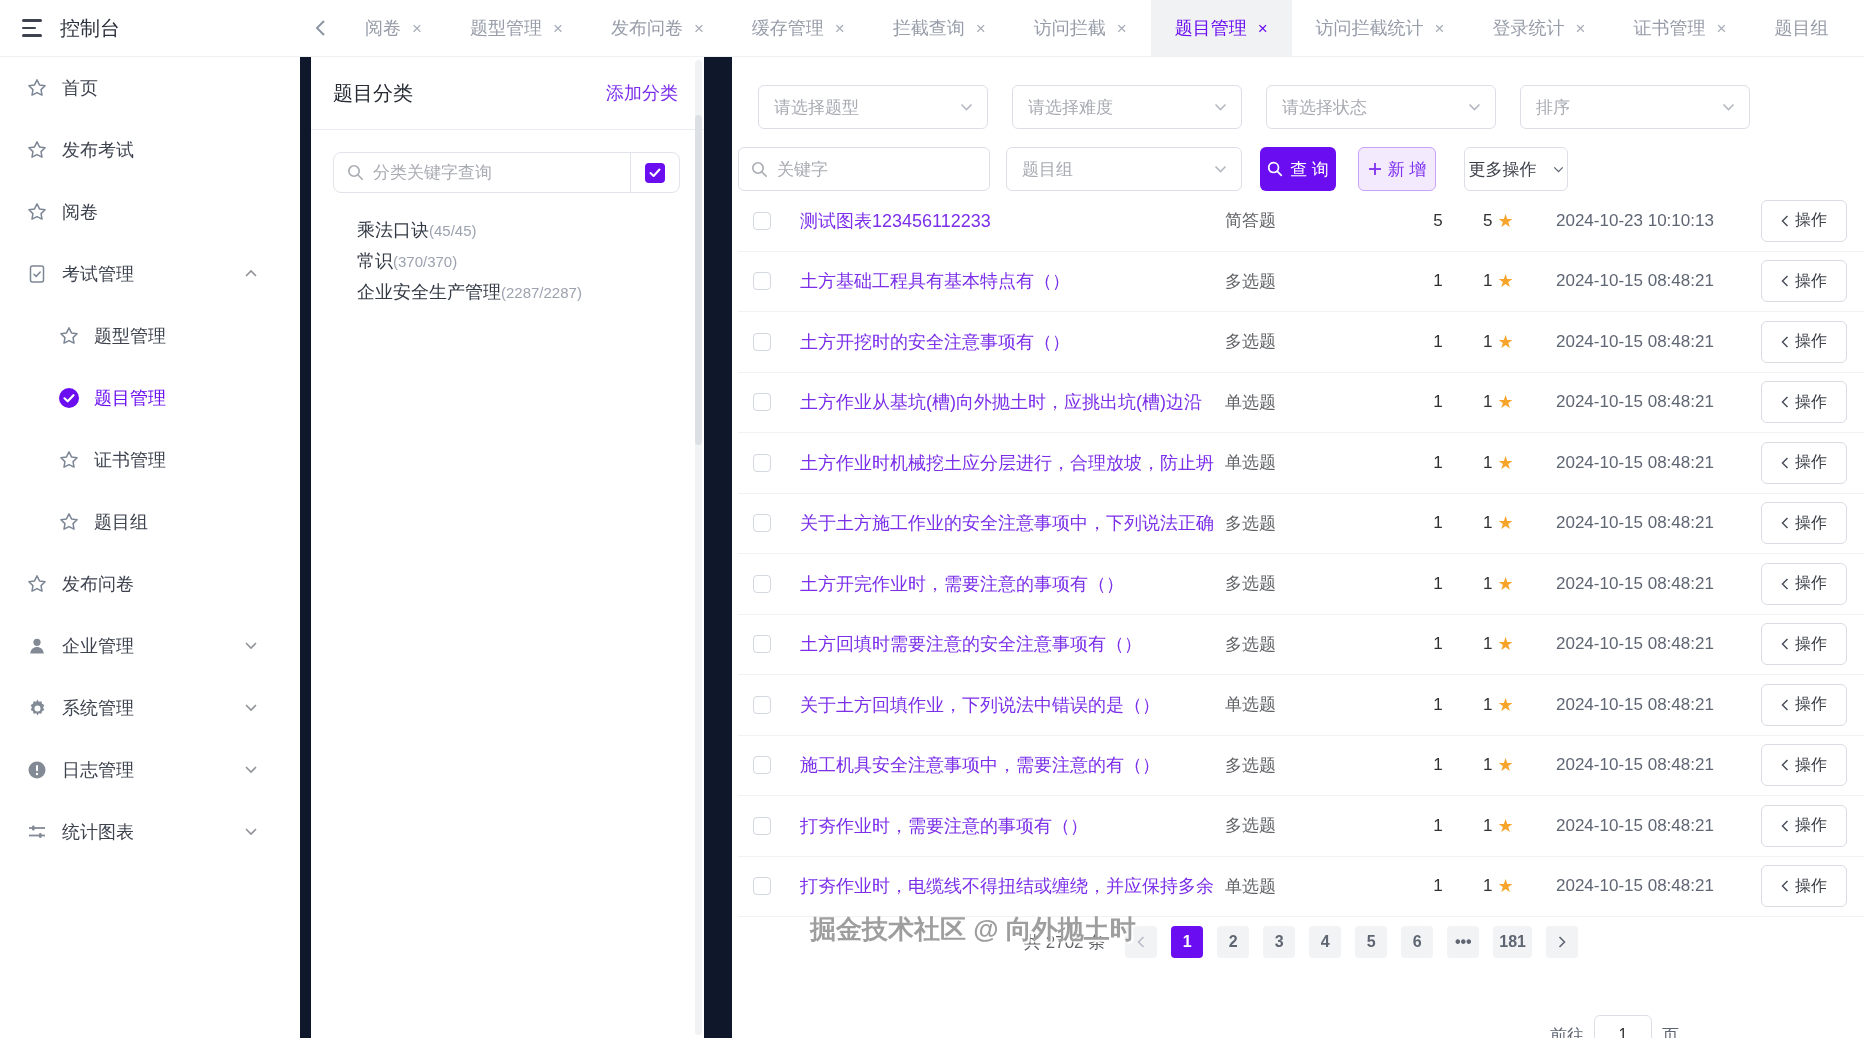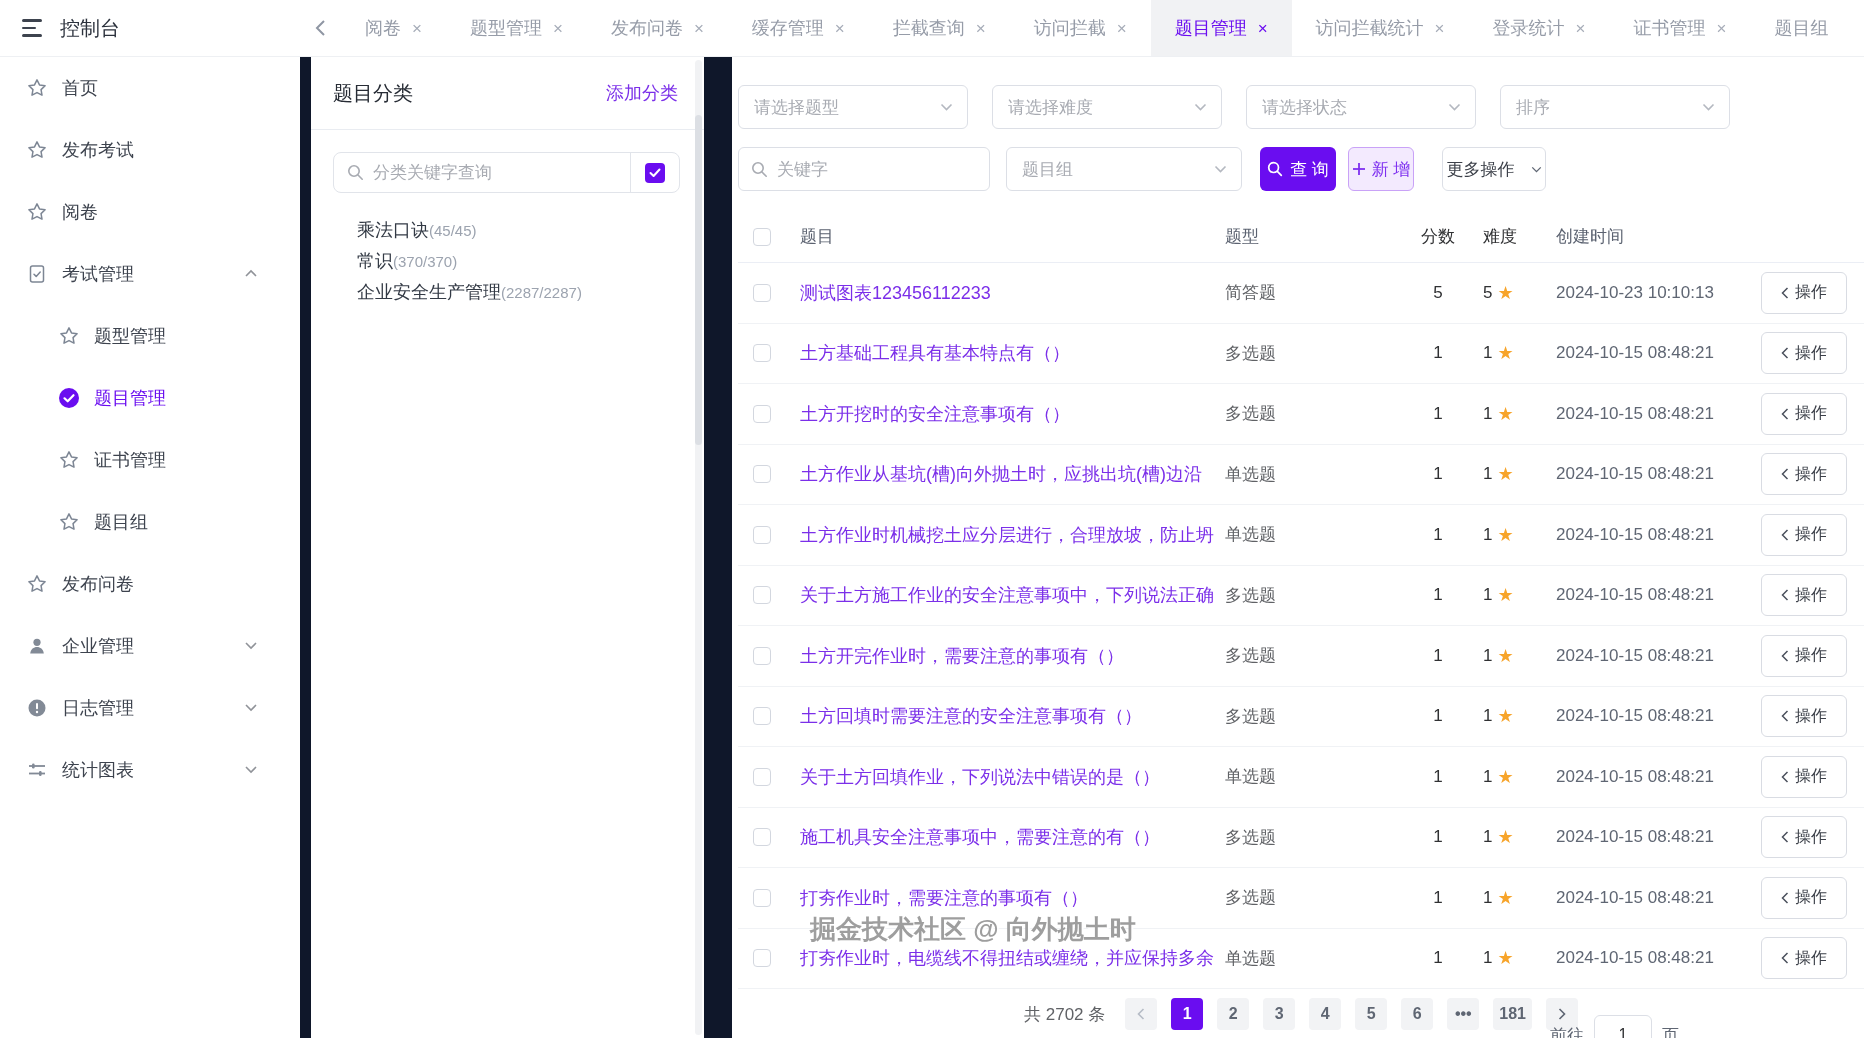--- a/index.html
+++ b/index.html
@@ -40,29 +40,29 @@
   .ckbox { width:20px; height:20px; border-radius:4px; background:#6a0df0; display:flex; align-items:center; justify-content:center; }
   .cat-list { margin-top:22px; }
   .cat-item { padding-left:46px; line-height:31px; font-size:18px; color:#333a45; cursor:pointer; white-space:nowrap; }
   .cat-item .cnt { font-size:15px; color:#9ca3af; }
   .cat-scroll { position:absolute; top:3px; right:2px; bottom:3px; width:7px; background:#f1f2f4; border-radius:4px; }
   .cat-scroll i { position:absolute; top:55px; left:0; width:7px; height:330px; background:#dcdfe4; border-radius:4px; display:block; }
 
   
   .main { position:absolute; top:57px; left:732px; right:0; bottom:0; background:#fff; padding-left:6px; }
   .frow { display:flex; align-items:center; }
-  .frow1 { margin-top:28px; gap:24px; }
+  .frow1 { margin-top:28px; gap:24px;margin-left:20px; }
   .sel { height:44px; border:1px solid #dcdfe6; border-radius:6px; display:flex; align-items:center; justify-content:space-between; padding:0 14px 0 15px; font-size:17px; color:#a8abb2; background:#fff; cursor:pointer; }
   .sel.w1 { width:230px; } .sel.w2 { width:236px; }
   .frow2 { margin-top:18px; }
   .kw { width:252px; height:44px; border:1px solid #dcdfe6; border-radius:6px; display:flex; align-items:center; padding-left:12px; background:#fff; }
   .kw .ph { margin-left:9px; font-size:17px; color:#a8abb2; }
   .btn { height:44px; border-radius:6px; display:inline-flex; align-items:center; justify-content:center; font-size:17px; cursor:pointer; border:1px solid transparent; }
   .btn-query { width:76px; background:#6a0df0; color:#fff; margin-left:18px; gap:7px; }
-  .btn-add { width:66px; background:#f3eafe; border-color:#c9a2f7; color:#7e2ff0; margin-left:12px; gap:6px; }
+  .btn-add { width:78px; background:#f3eafe; border-color:#c9a2f7; color:#7e2ff0; margin-left:22px; gap:6px; }
   .btn-more { width:104px; background:#fff; border-color:#dcdfe6; color:#3c4049; margin-left:28px; gap:16px; }
 
   .grid { display:grid; grid-template-columns:47px 425px 185px 56px 90px 205px 1fr; align-items:center; padding:0 20px 0 15px; }
   .thead { margin-top:20px; height:52px; border-bottom:1px solid #ebeef5; font-size:17px; color:#5b6270; }
   .trow { height:60.5px; border-bottom:1px solid #f0f2f5; }
   .cb { width:18px; height:18px; border:1px solid #d3d7df; border-radius:4px; background:#fff; display:inline-block; cursor:pointer; }
   .ttl { font-size:18px; color:#7b2fe9; white-space:nowrap; overflow:hidden; cursor:pointer; padding-right:14px; }
   .typ { font-size:17px; color:#606266; }
   .scr { font-size:17px; color:#303133; text-align:center; }
   .dif { font-size:17px; color:#303133; padding-left:17px; display:flex; align-items:center; gap:5px; }
@@ -239,20 +239,34 @@
         </span>
       <span>企业管理</span>
       <span class="chev">
           <svg width="14" height="9" viewBox="0 0 14 9">
             <polyline points="2,2 7,7 12,2" fill="none" stroke="#909399" stroke-width="1.6"></polyline>
           </svg>
         </span>
     </div>
     <div class="mi">
       <span class="ic">
+          <svg width="21" height="21" viewBox="0 0 21 21">
+            <path d="M10.5 1.5l1.3 2.3 2.6-.6.6 2.6 2.3 1.3-1.2 2.4 1.2 2.4-2.3 1.3-.6 2.6-2.6-.6-1.3 2.3-1.3-2.3-2.6.6-.6-2.6-2.3-1.3 1.2-2.4-1.2-2.4 2.3-1.3.6-2.6 2.6.6z" fill="#828a96"></path>
+            <circle cx="10.5" cy="10.5" r="3" fill="#fff"></circle>
+          </svg>
+        </span>
+      <span>系统管理</span>
+      <span class="chev">
+          <svg width="14" height="9" viewBox="0 0 14 9">
+            <polyline points="2,2 7,7 12,2" fill="none" stroke="#909399" stroke-width="1.6"></polyline>
+          </svg>
+        </span>
+    </div>
+    <div class="mi">
+      <span class="ic">
           <svg width="20" height="20" viewBox="0 0 20 20">
             <circle cx="10" cy="10" r="8.5" fill="#828a96"></circle>
             <rect x="9" y="5" width="2" height="6.2" rx="1" fill="#fff"></rect>
             <circle cx="10" cy="14" r="1.2" fill="#fff"></circle>
           </svg>
         </span>
       <span>日志管理</span>
       <span class="chev">
           <svg width="14" height="9" viewBox="0 0 14 9">
             <polyline points="2,2 7,7 12,2" fill="none" stroke="#909399" stroke-width="1.6"></polyline>
@@ -366,29 +380,20 @@
         <span>新 增</span>
       </button>
       <button class="btn btn-more">
         <span>更多操作</span>
         <svg width="11" height="7" viewBox="0 0 13 8">
             <polyline points="1.5,1.5 6.5,6.5 11.5,1.5" fill="none" stroke="#5f6673" stroke-width="1.6"></polyline>
           </svg>
       </button>
     </div>
 
-    <div class="grid thead">
-      <span class="cb"></span>
-      <span>题目</span>
-      <span>题型</span>
-      <span class="scr">分数</span>
-      <span class="dif">难度</span>
-      <span>创建时间</span>
-      <span></span>
-    </div>
 
     <div class="grid trow">
       <span class="cb"></span>
       <span class="ttl">测试图表123456112233</span>
       <span class="typ">简答题</span>
       <span class="scr">5</span>
       <span class="dif">
           <span>5</span>
           <span class="star">★</span>
         </span>

